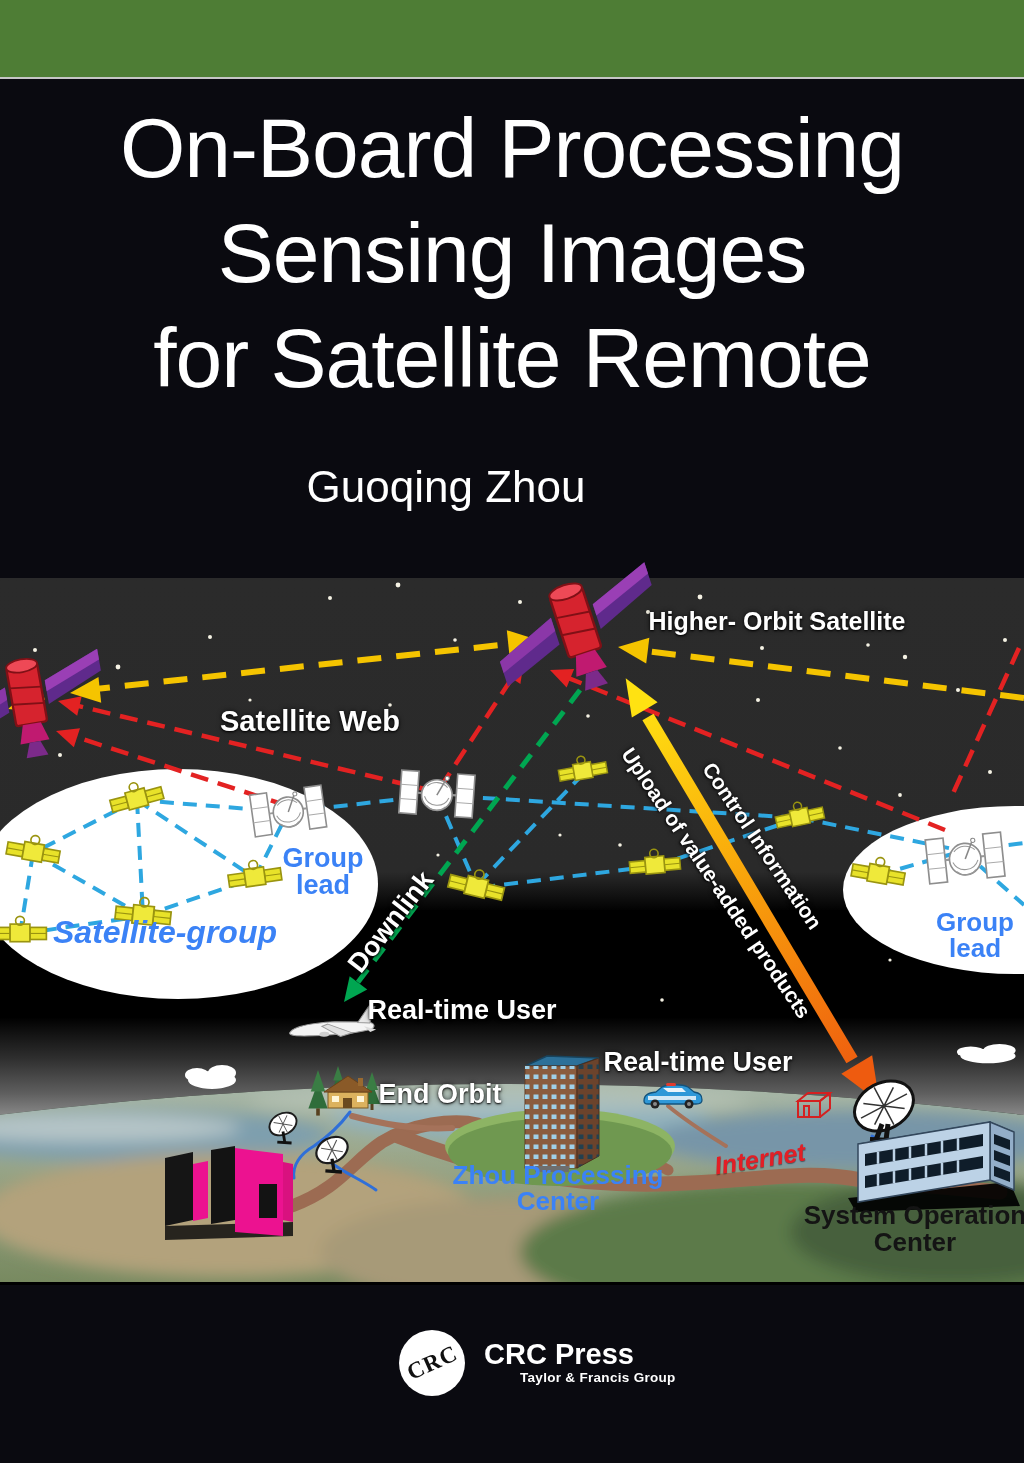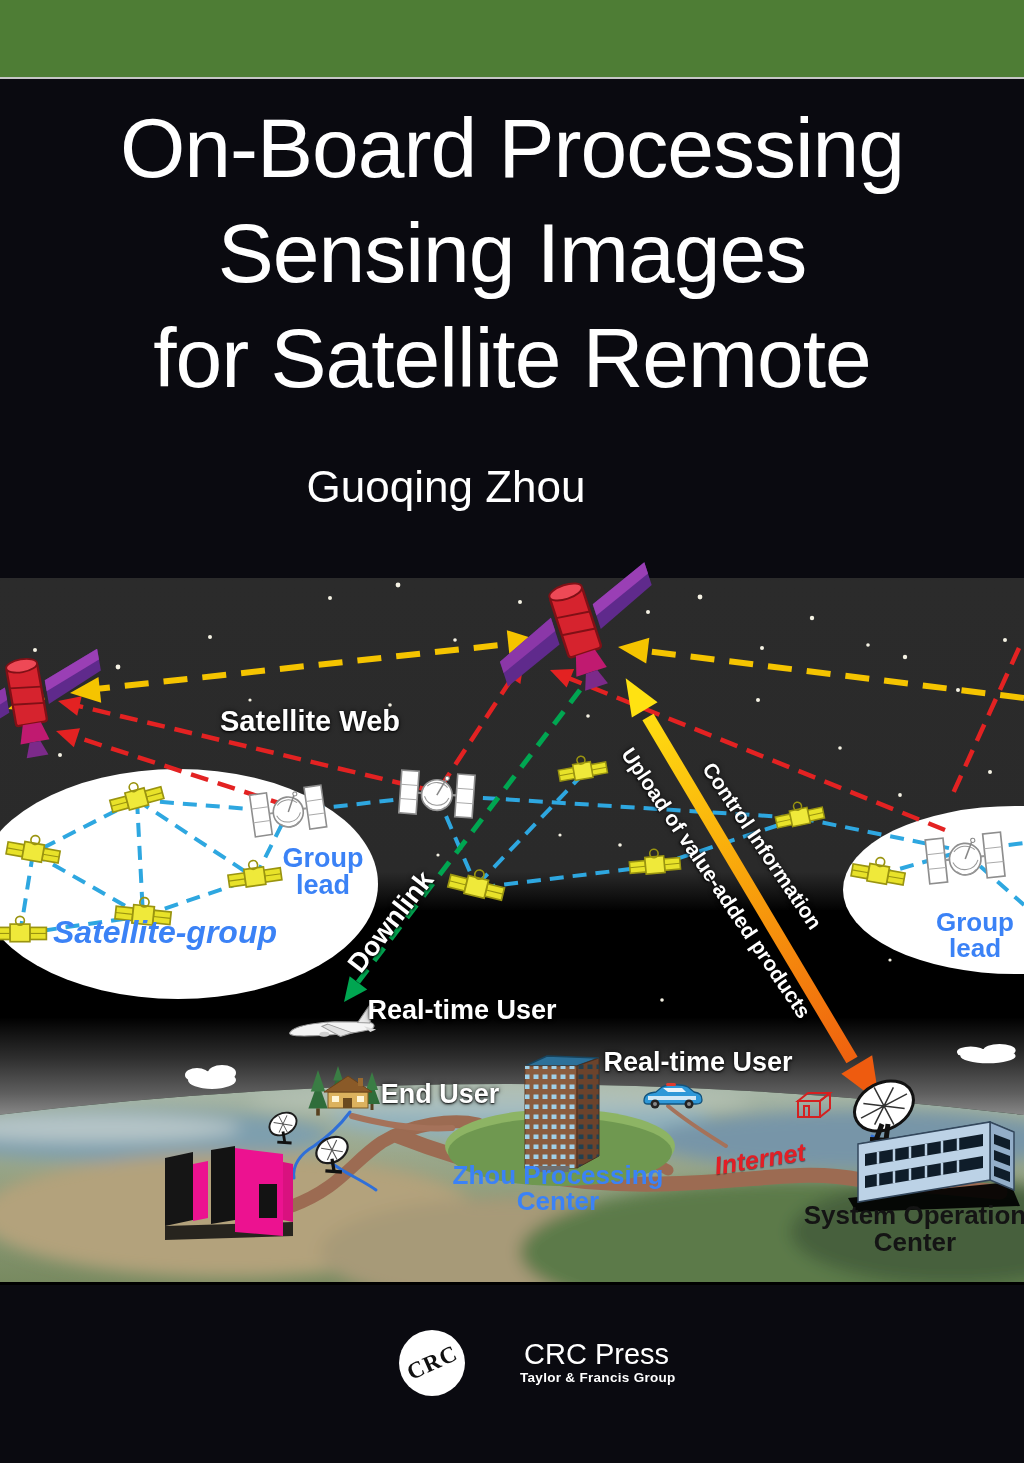--- a/index.html
+++ b/index.html
@@ -14,21 +14,21 @@
   svg.diagram{position:absolute;left:0;top:0;}
   .lbl{position:absolute;color:#fff;font-weight:bold;white-space:nowrap;
         text-shadow:0 1px 2px rgba(0,0,0,.95),0 0 5px rgba(0,0,0,.7);
         transform:translate(-50%,-50%);}
   .lbl.dark{color:#3b82f6;text-shadow:none;}
   .lbl .ln{text-align:center;}
   .crc-circle{position:absolute;left:399px;top:1330px;width:66px;height:66px;background:#fff;
         border-radius:50%;display:flex;align-items:center;justify-content:center;}
   .crc-mono{transform:rotate(-24deg);color:#101010;font-weight:bold;font-size:23px;
         letter-spacing:1px;font-family:"Liberation Serif",serif;}
-  .crc-name{position:absolute;left:484px;top:1338px;color:#fff;font-size:29px;font-weight:400;margin-left:40px;}
+  .crc-name{position:absolute;left:484px;top:1338px;color:#fff;font-size:29px;font-weight:700;}
   .crc-tag{position:absolute;left:485px;top:1370px;color:#fff;font-size:13.5px;font-weight:bold;
         letter-spacing:.3px;margin-left:35px;}
 </style>
 </head>
 <body>
 
 <div class="page">
 
   <div class="greenbar"></div>
 
@@ -392,40 +392,41 @@
     </g>
     <g>
       <use href="#wsat" transform="translate(288,810) rotate(-8)"></use>
       <use href="#wsat" transform="translate(437,793) rotate(4) scale(1.02)"></use>
       <use href="#wsat" transform="translate(965,857) rotate(-6) scale(1.05)"></use>
     </g>
     <use href="#bigsat" transform="translate(578,630) rotate(-18)"></use>
     <use href="#bigsat" transform="translate(28,702) rotate(-10) scale(0.92)"></use>
   </svg>
 
+  <div class="lbl" style="left:777px;top:621px;font-size:25px;">Higher- Orbit Satellite</div>
   <div class="lbl" style="left:310px;top:721px;font-size:29px;">Satellite Web</div>
 
   <div class="lbl dark" style="left:323px;top:872px;font-size:27px;line-height:27px;">
     <div class="ln">Group</div>
     <div class="ln">lead</div>
   </div>
   <div class="lbl dark" style="left:165px;top:932px;font-size:32px;font-style:italic;">Satellite-group</div>
 
   <div class="lbl dark" style="left:975px;top:935px;font-size:26px;line-height:26px;">
     <div class="ln">Group</div>
     <div class="ln">lead</div>
   </div>
 
   <div class="lbl" style="left:391px;top:922px;font-size:27px;transform:translate(-50%,-50%) rotate(-52deg);">Downlink</div>
   <div class="lbl" style="left:716px;top:883px;font-size:21px;transform:translate(-50%,-50%) rotate(56deg);">Upload of value-added products</div>
   <div class="lbl" style="left:762px;top:846px;font-size:21px;transform:translate(-50%,-50%) rotate(56deg);">Control Information</div>
 
   <div class="lbl" style="left:462px;top:1010px;font-size:27px;">Real-time User</div>
   <div class="lbl" style="left:698px;top:1062px;font-size:27px;">Real-time User</div>
-  <div class="lbl" style="left:440px;top:1094px;font-size:27px;">End User</div>
+  <div class="lbl" style="left:440px;top:1094px;font-size:27px;">End Orbit</div>
   <div class="lbl" style="left:760px;top:1159px;font-size:25px;color:#e31e25;font-style:italic;
        text-shadow:0 1px 1px rgba(0,0,0,.4);transform:translate(-50%,-50%) rotate(-9deg);">Internet</div>
 
   <div class="lbl dark" style="left:558px;top:1188px;font-size:26px;line-height:26px;">
     <div class="ln">Zhou Processing</div>
     <div class="ln">Center</div>
   </div>
   <div class="lbl dark" style="left:915px;top:1229px;font-size:26px;line-height:27px;color:#141414;">
     <div class="ln">System Operation</div>
     <div class="ln">Center</div>

